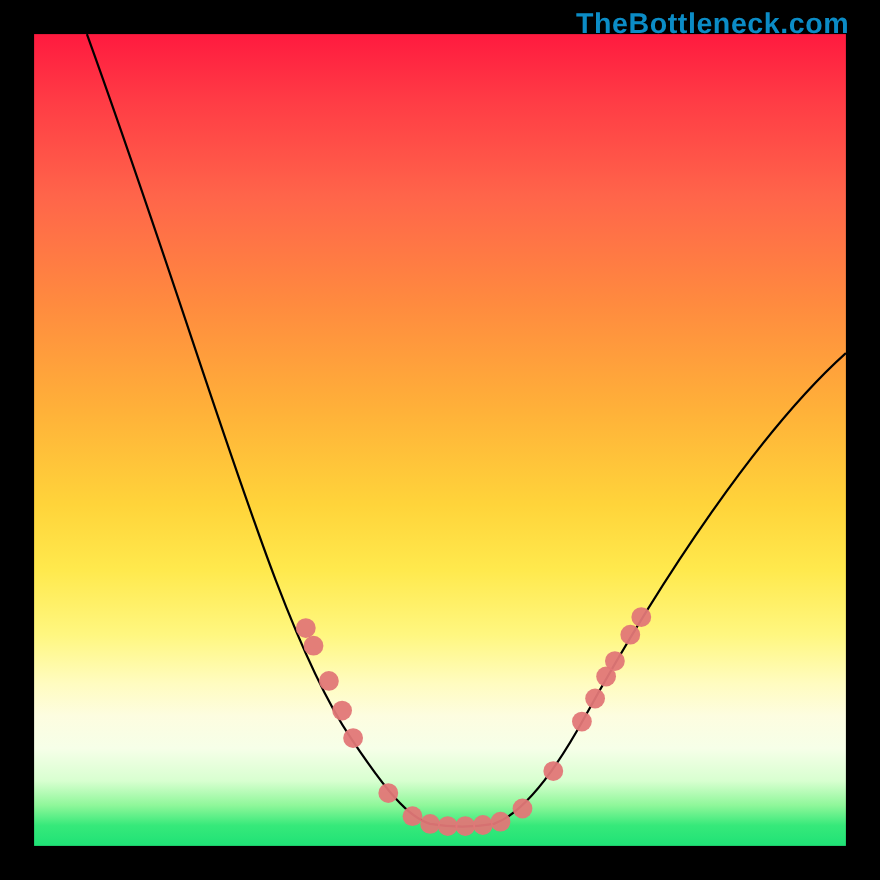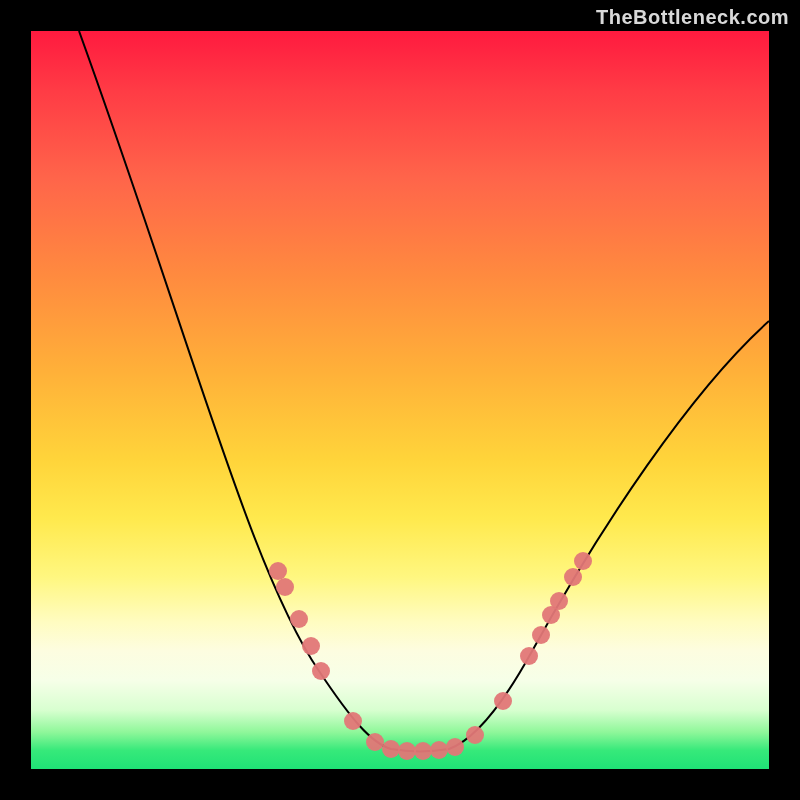--- a/index.html
+++ b/index.html
@@ -41,23 +41,23 @@
       #f6ffe8 88%,
       #d8ffd0 92%,
       #8ff79a 95%,
       #36e97a 97.5%,
       #1fe276 100%
     );
   }
   .watermark {
     position: absolute;
     top: 6px;
-    right: 11px;
-    color: #ffffff;
-    font-size: 20px;
+    right: 28px;
+    color: #0ea5e9;
+    font-size: 26px;
     font-weight: 600;
     letter-spacing: 0.5px;
     opacity: 0.85;
     user-select: none;
   }
   svg.curve-layer {
     position: absolute;
     left: 0;
     top: 0;
     width: 100%;

